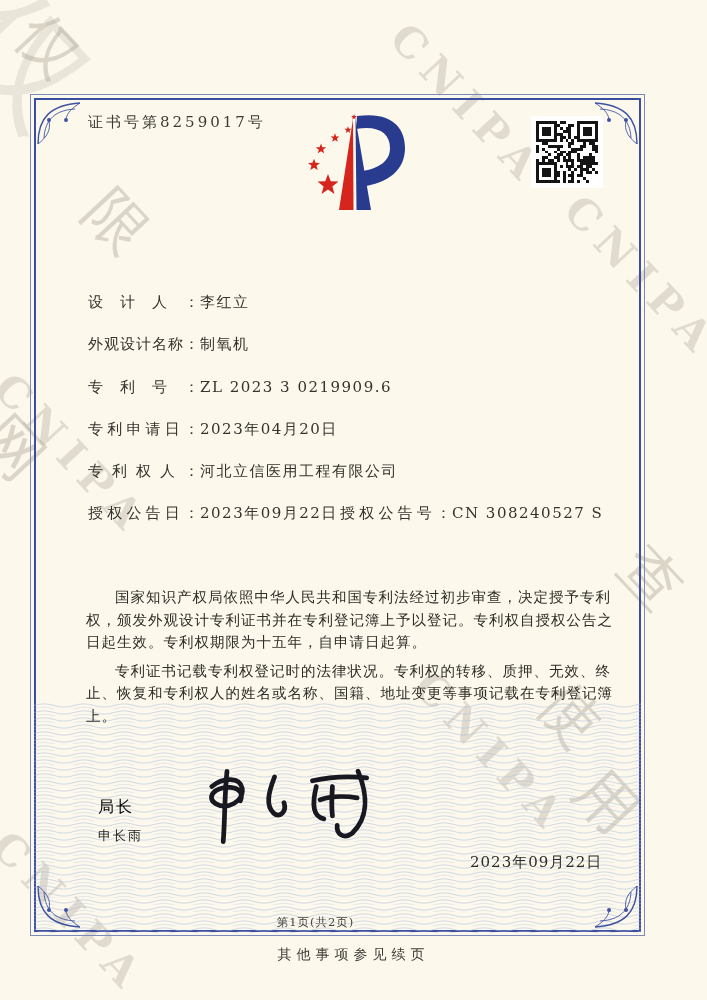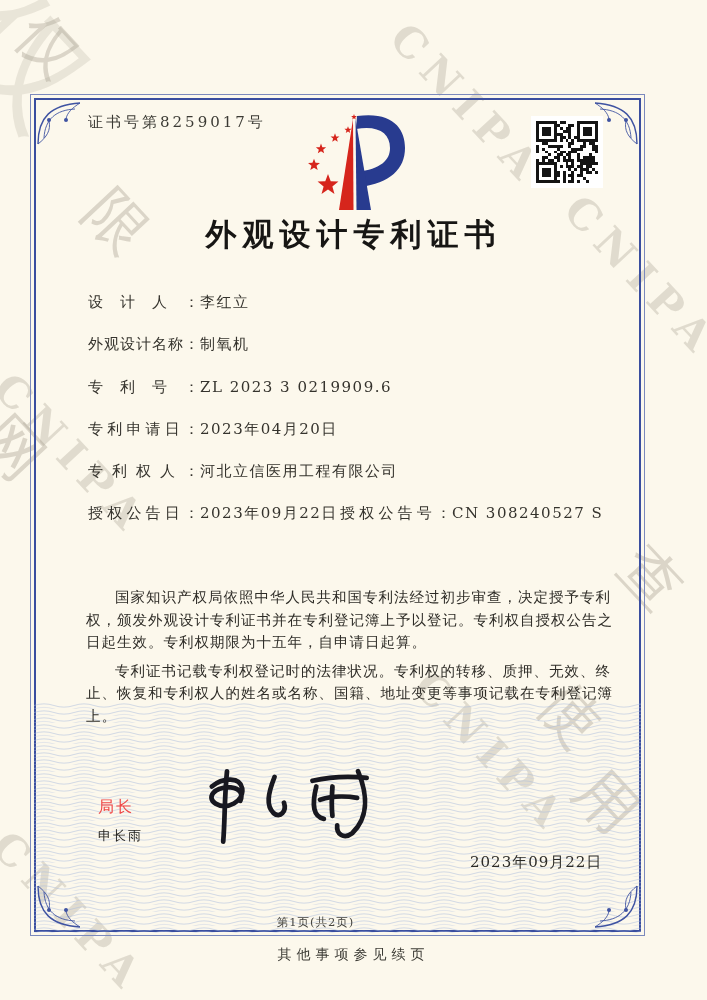--- a/index.html
+++ b/index.html
@@ -47,21 +47,21 @@
   .f-label { display:inline-block; width:112px; text-align:justify; text-align-last:justify;
     letter-spacing:1px; vertical-align:top; }
   .f-value { letter-spacing:1.5px; }
   .col1 { display:inline-block; width:252px; }
 
   .paragraphs { left:86px; top:586px; width:536px; font-size:14.5px; line-height:22.6px;
     color:#2e2c27; letter-spacing:1px; }
   .paragraphs p { text-indent:2em; margin-bottom:6px; }
 
   .sig-title { left:98px; top:797px; font-size:16px; letter-spacing:2px;
-    font-family:"Liberation Sans","DejaVu Sans",sans-serif; color:#ef4444; }
+    font-family:"Liberation Sans","DejaVu Sans",sans-serif; color:#000000; }
   .sig-name  { left:98px; top:827px; font-size:13px; letter-spacing:2px;
     font-family:"Liberation Sans","DejaVu Sans",sans-serif; color:#23221f; }
   .sig-script { left:198px; top:758px; width:210px; height:95px; }
 
   .issue-date { left:470px; top:853px; font-size:15px; letter-spacing:1px; color:#2c2b27; }
   .page-ind { left:0; top:915px; width:631px; text-align:center; font-size:11.5px;
     letter-spacing:1px; color:#45443f; }
   .footer-note { left:0; top:946px; width:707px; text-align:center; font-size:14px;
     letter-spacing:5px; color:#3c3b35; }
 </style>
@@ -388,21 +388,20 @@
         <rect x="6" y="20" width="1" height="1" fill="#141414"></rect>
         <rect x="7" y="20" width="1" height="1" fill="#141414"></rect>
         <rect x="9" y="20" width="1" height="1" fill="#141414"></rect>
         <rect x="11" y="20" width="1" height="1" fill="#141414"></rect>
         <rect x="12" y="20" width="1" height="1" fill="#141414"></rect>
         <rect x="14" y="20" width="1" height="1" fill="#141414"></rect>
         <rect x="17" y="20" width="1" height="1" fill="#141414"></rect>
       </svg>
   </div>
 
-  <div class="abs title">外观设计专利证书</div>
 
   <div class="abs fields">
     <div class="field-row">
       <span class="f-label">设计人：</span><span class="f-value">李红立</span>
     </div>
     <div class="field-row">
       <span class="f-label">外观设计名称：</span><span class="f-value">制氧机</span>
     </div>
     <div class="field-row">
       <span class="f-label">专利号：</span><span class="f-value">ZL 2023 3 0219909.6</span>

